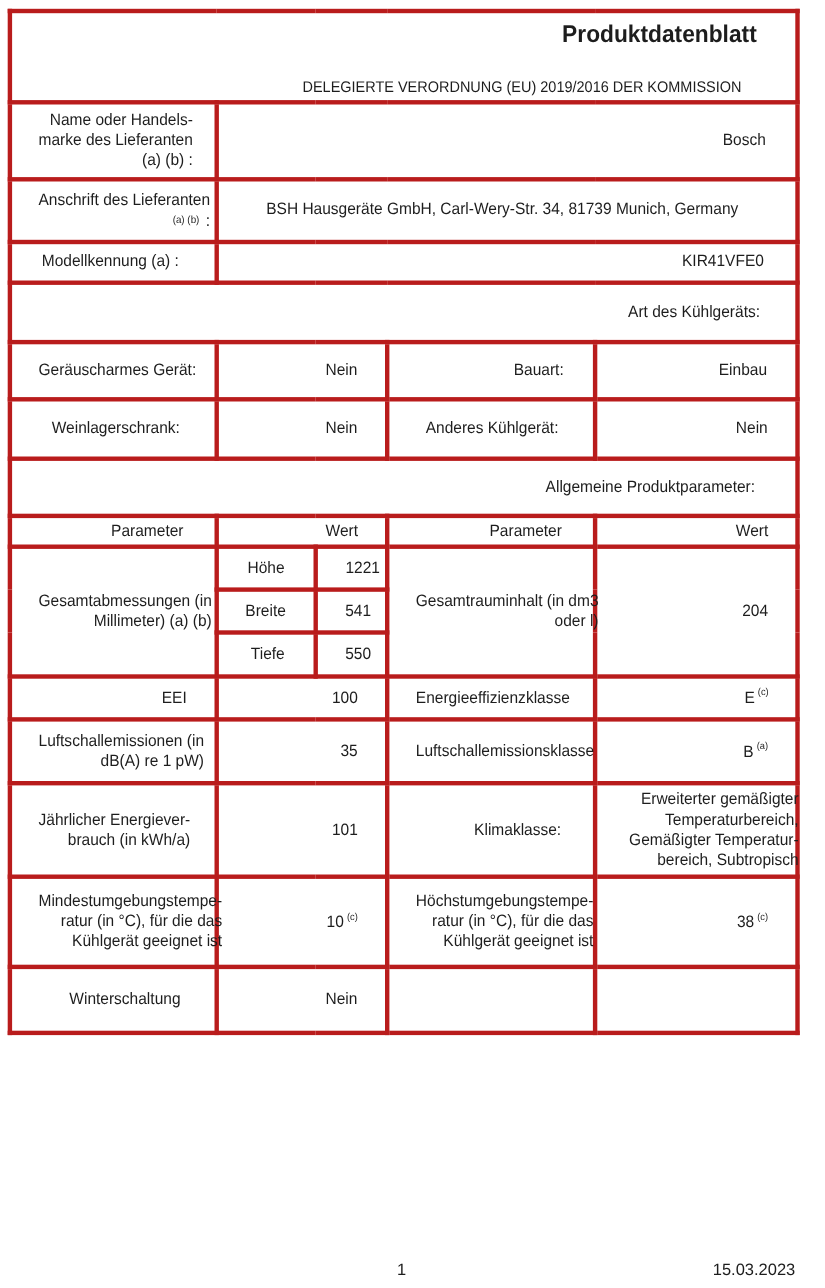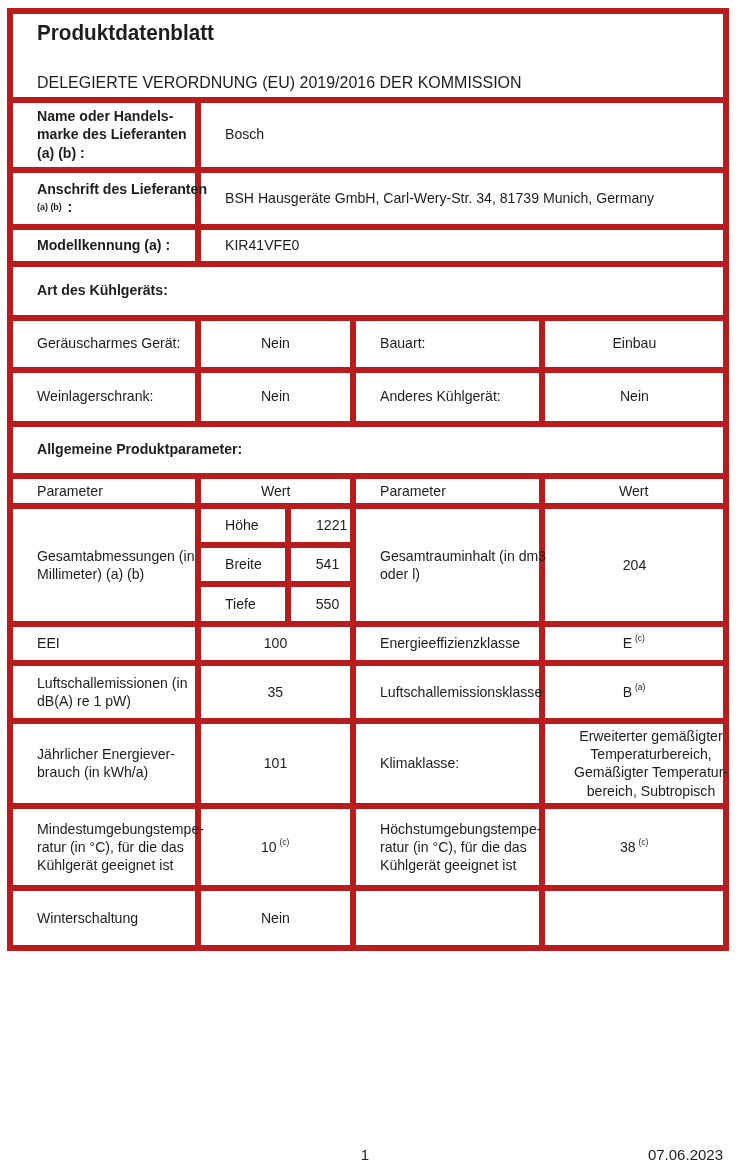--- a/index.html
+++ b/index.html
@@ -14,28 +14,29 @@
   }
   table.sheet {
     position: absolute;
     left: 7px;
     top: 8px;
     width: 716px;
     border-collapse: collapse;
     table-layout: fixed;
   }
   .sheet td {
-    border: 6px solid #b91c1c;
+    border: 4px solid #b91c1c;
     font-size: 15px;
     line-height: 1.22;
     vertical-align: middle;
     padding: 3px 24px;
     overflow: visible;
-  }
-  .bold { font-weight: bold; }
+    text-align: right;
+  }
+  .bold { font-weight: normal; }
   .center { text-align: center; }
   
   .txt {
     display: inline-block;
     transform: scaleX(0.94);
     transform-origin: 0 50%;
     white-space: pre;
   }
   .center .txt { transform-origin: 50% 50%; }
   sup.fnote {
@@ -46,21 +47,21 @@
     margin-left: 3px;
   }
   .lbl-sup {
     font-size: 9.5px;
     position: relative;
     top: -2px;
     margin-right: 2px;
   }
   .head-cell { padding: 6px 8px; vertical-align: top; }
   .doc-title { font-size: 22px; font-weight: bold; margin-top: 3px; }
-  .doc-sub { font-size: 17px; margin-top: 26px; }
+  .doc-sub { font-size: 14px; margin-top: 26px; }
   .footer-page {
     position: absolute;
     left: 7px;
     top: 1146px;
     width: 716px;
     text-align: center;
     font-size: 15px;
   }
   .footer-date {
     position: absolute;
@@ -195,15 +196,15 @@
     <tr style="height:60px">
       <td><span class="txt">Winterschaltung</span></td>
       <td colspan="2" class="center"><span class="txt">Nein</span></td>
       <td></td>
       <td></td>
     </tr>
   </tbody>
     </table>
 
   <div class="footer-page">1</div>
-  <div class="footer-date">07.06.2023</div>
+  <div class="footer-date">15.03.2023</div>
 
 </div>
 
 </body></html>

